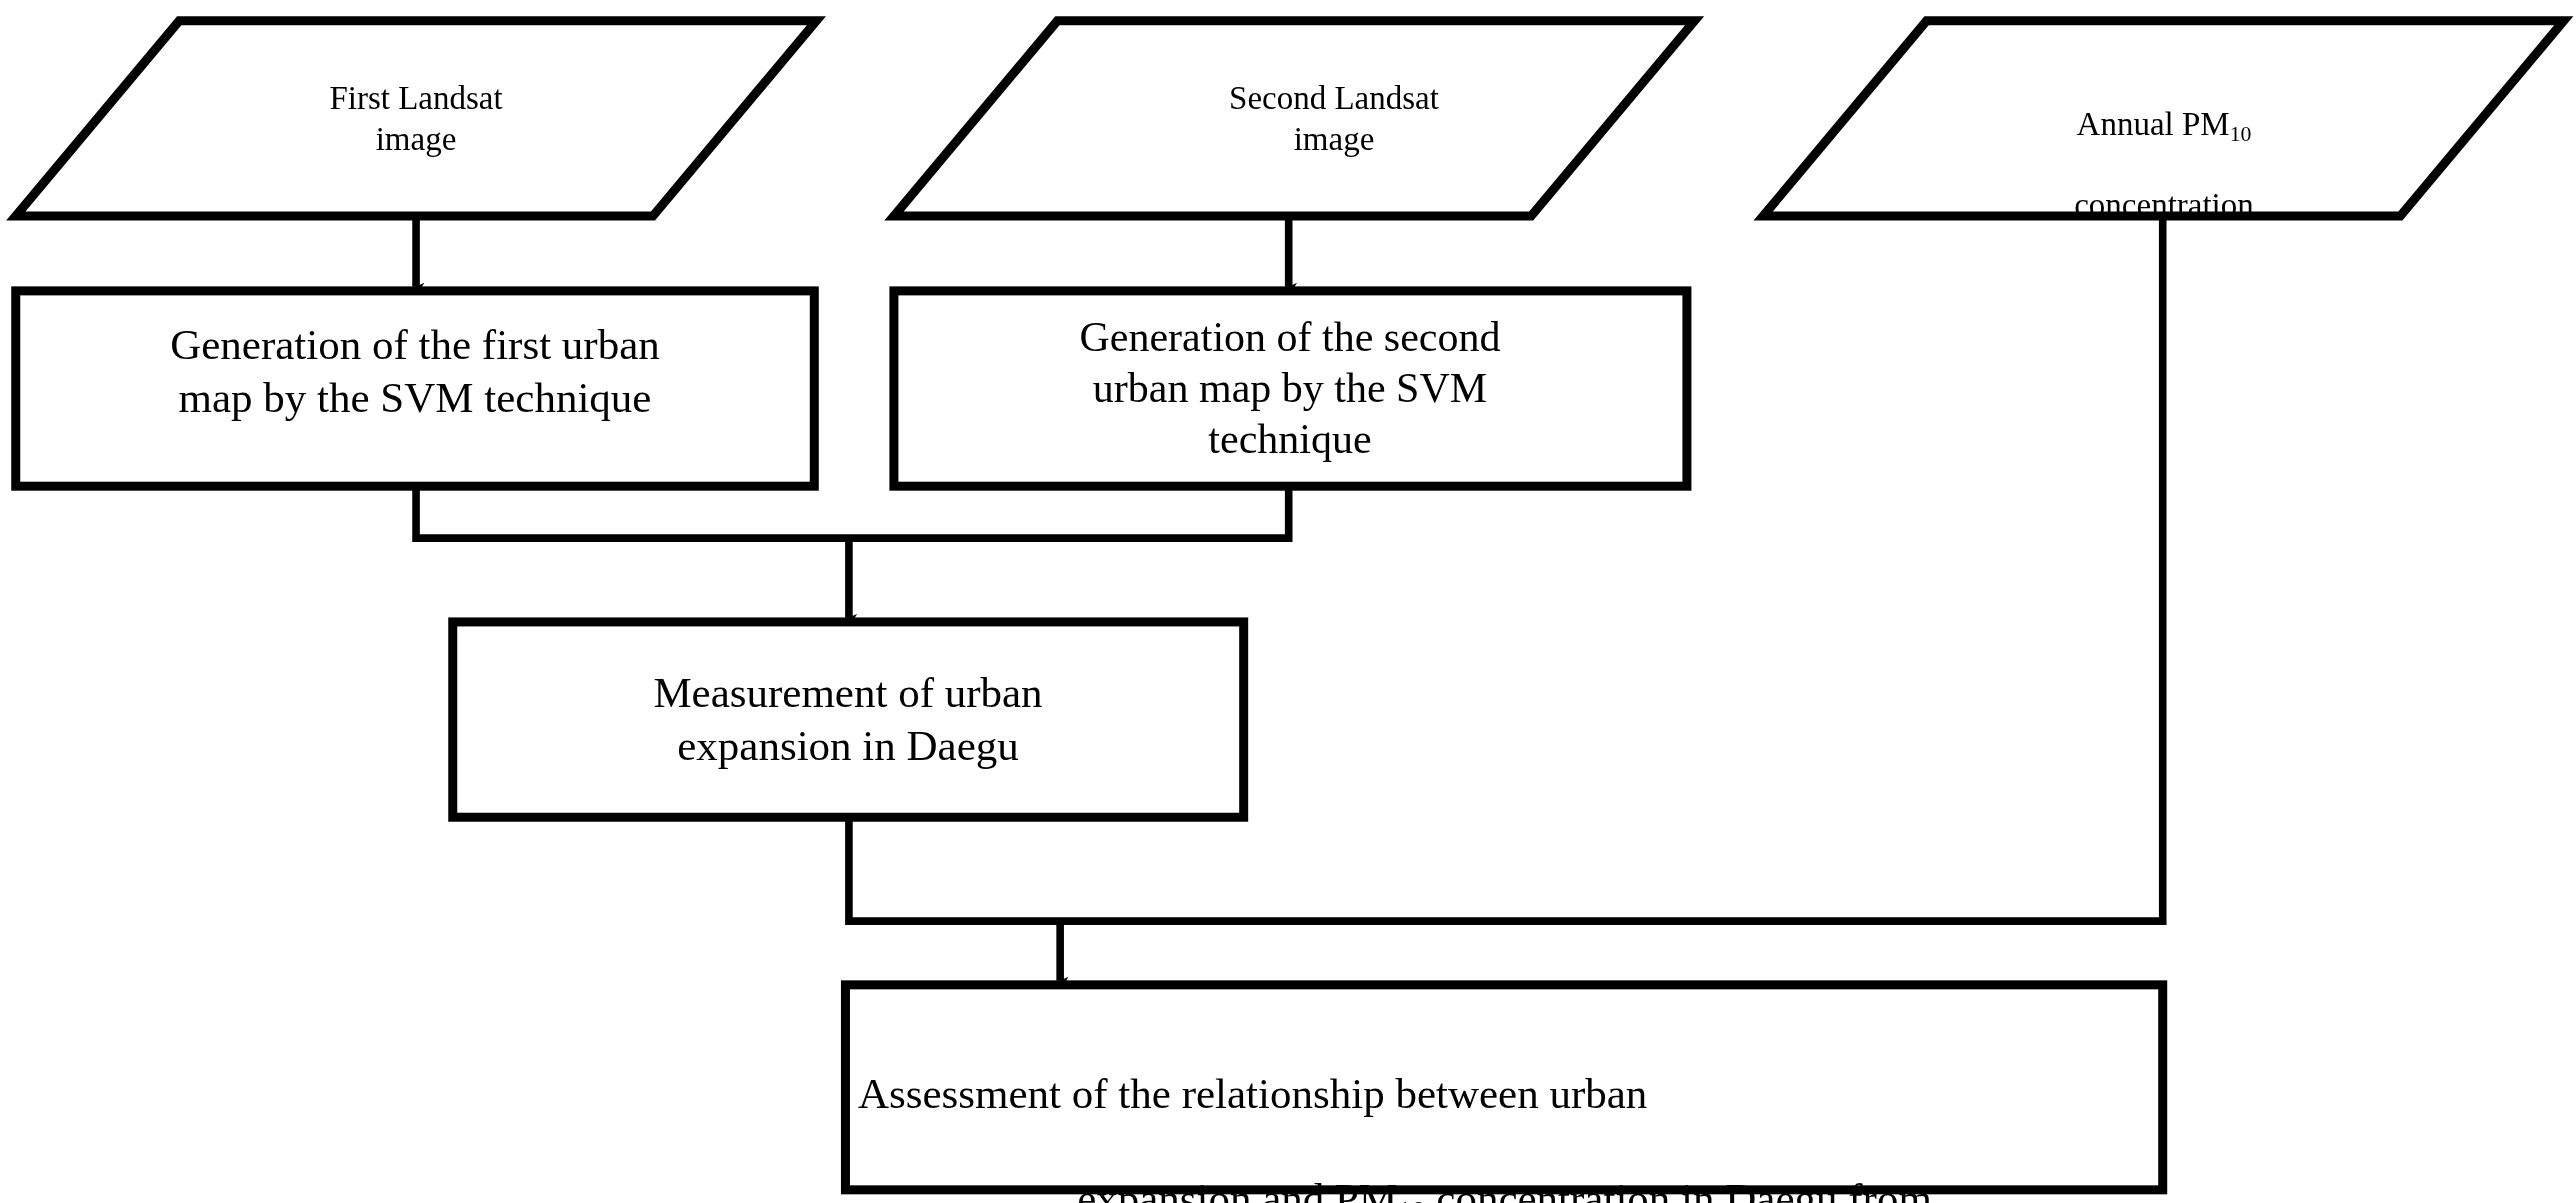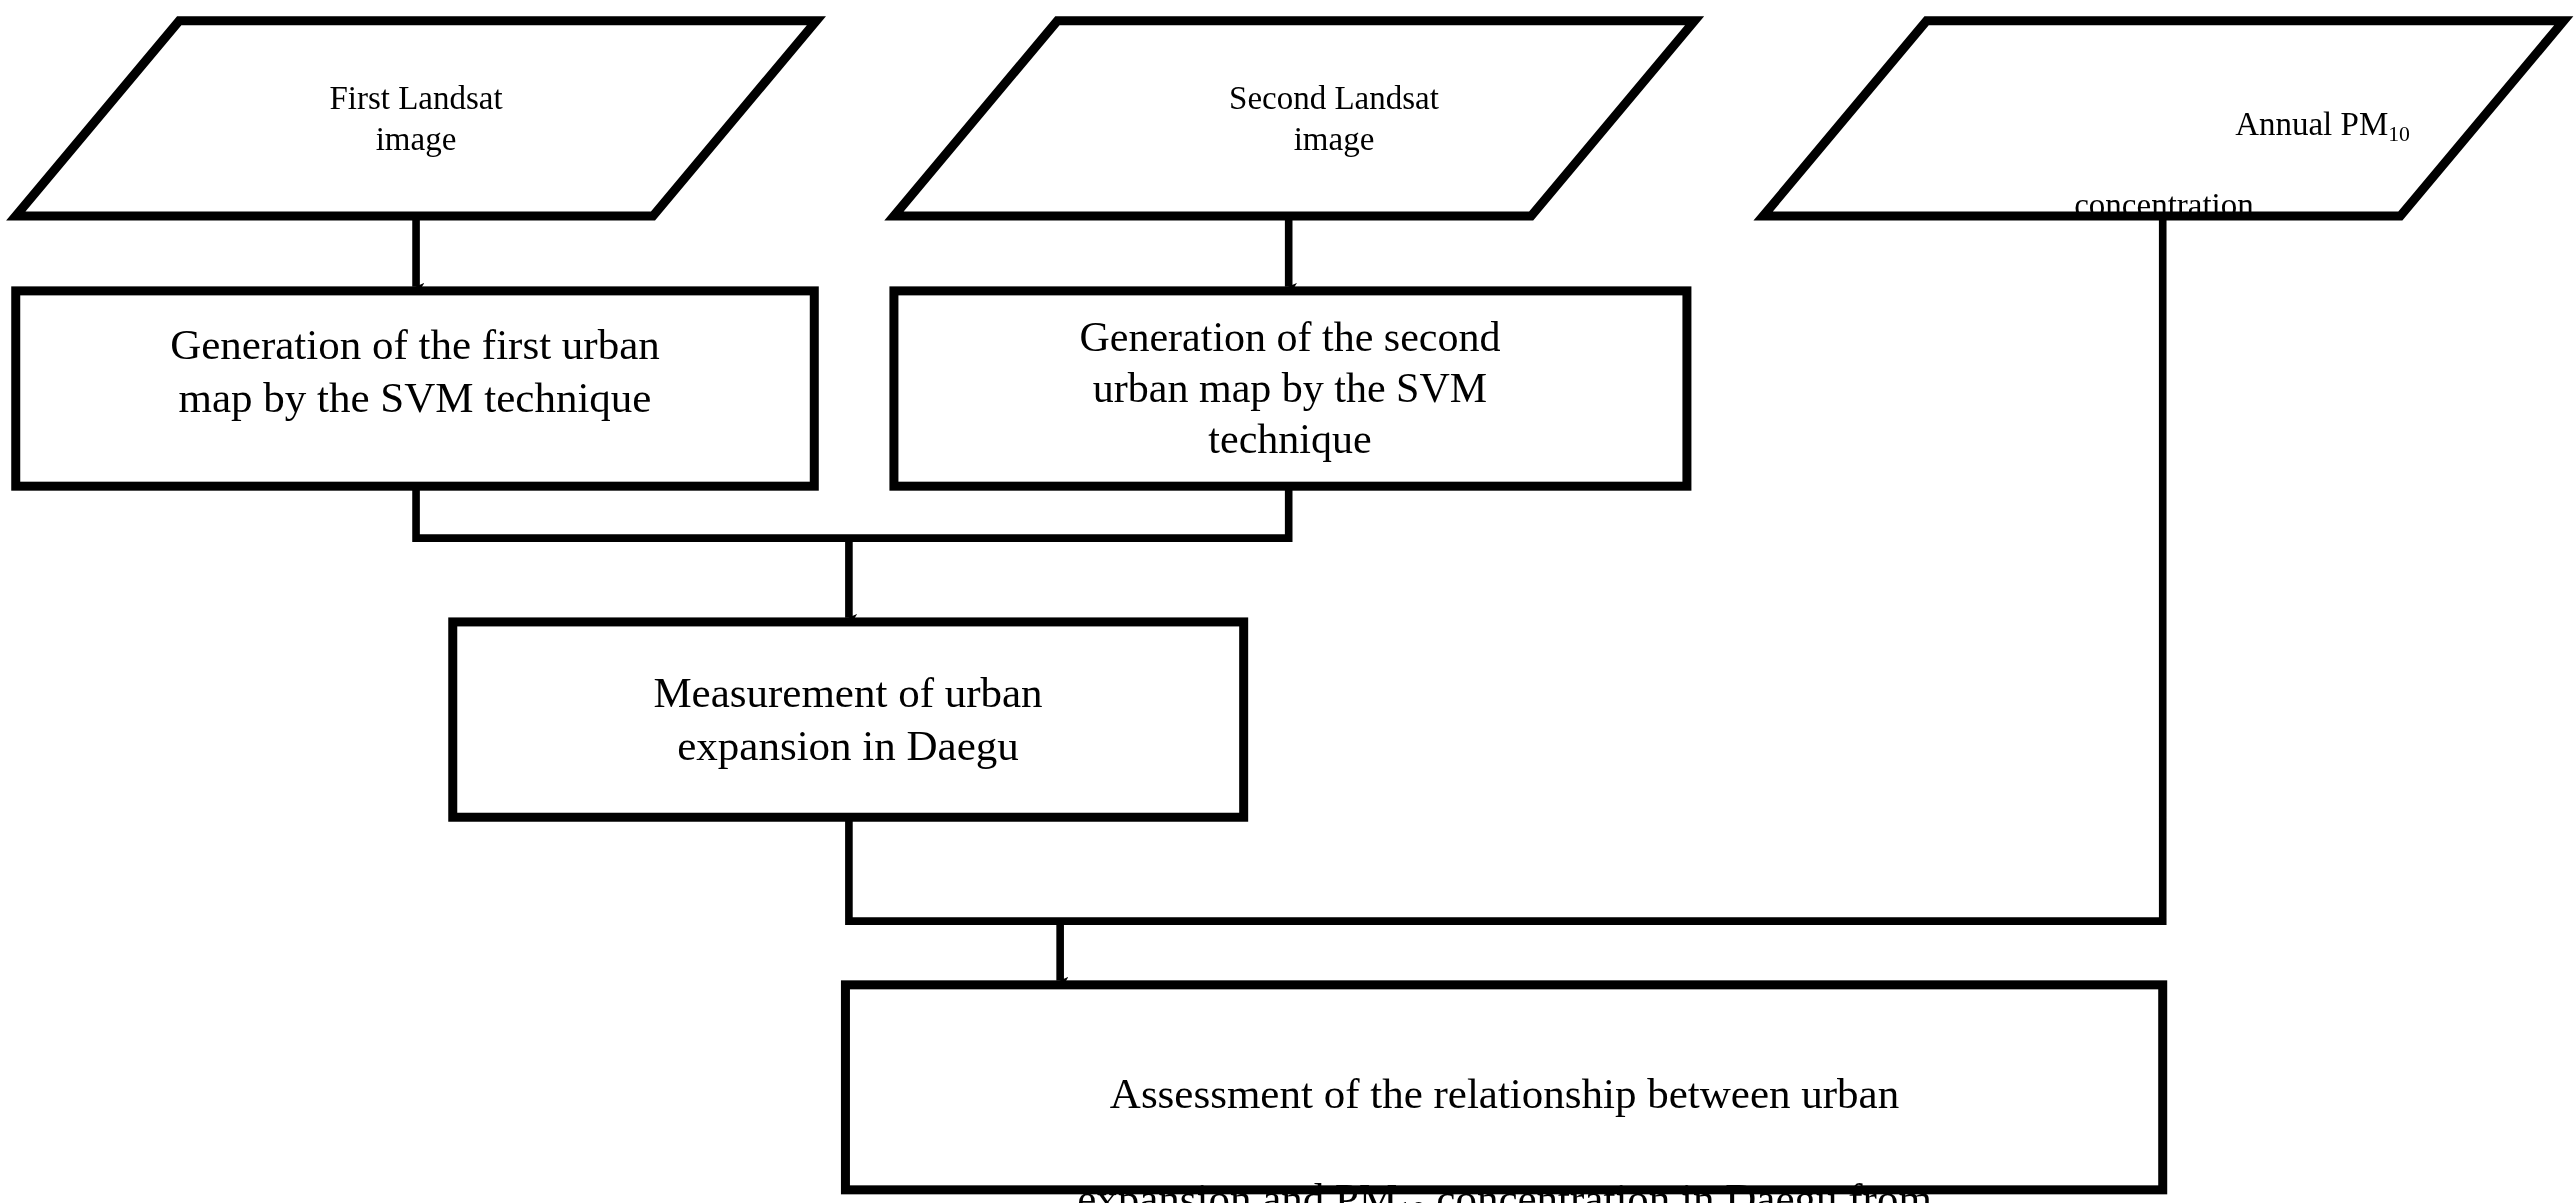--- a/index.html
+++ b/index.html
@@ -88,34 +88,34 @@
     <line x1="1530" y1="1330" x2="1530" y2="1416" stroke="#000000" stroke-width="11" marker-end="url(#arrowhead)"></line>
   </svg>
 
   <div class="node-text t-io" style="left:170px; top:21px; width:492px; height:195px;">First Landsat
 image</div>
 
   <div class="node-text t-io" style="left:1088px; top:21px; width:492px; height:195px;">Second Landsat
 image</div>
 
   <div class="node-text t-io" style="left:1918px; top:21px; width:492px; height:195px; display:block; padding-top:43px; box-sizing:border-box;">
-    <div style="text-align:right;"><span>Annual PM</span><sub>10</sub></div>
+    <div style="text-align:center;"><span>Annual PM</span><sub>10</sub></div>
     <div style="text-align:center;">concentration</div>
   </div>
 
   <div class="node-text t-proc" style="left:28px; top:274px; width:774px; height:195px;">Generation of the first urban
 map by the SVM technique</div>
 
   <div class="node-text t-proc-sm" style="left:906px; top:291px; width:768px; height:195px;">Generation of the second
 urban map by the SVM
 technique</div>
 
   <div class="node-text t-proc" style="left:465px; top:622px; width:766px; height:195px;">Measurement of urban
 expansion in Daegu</div>
 
   <div class="node-text t-final" style="left:858px; top:985px; width:1293px; height:205px; display:block; padding-top:30.5px; box-sizing:border-box;">
-    <div style="text-align:center;">Assessment of the relationship between urban</div>
+    <div style="text-align:left;">Assessment of the relationship between urban</div>
     <div style="text-align:center;"><span>expansion and PM</span><sub>10</sub><span> concentration in Daegu from</span></div>
     
   </div>
 
 </div>
 
 
 </body></html>

